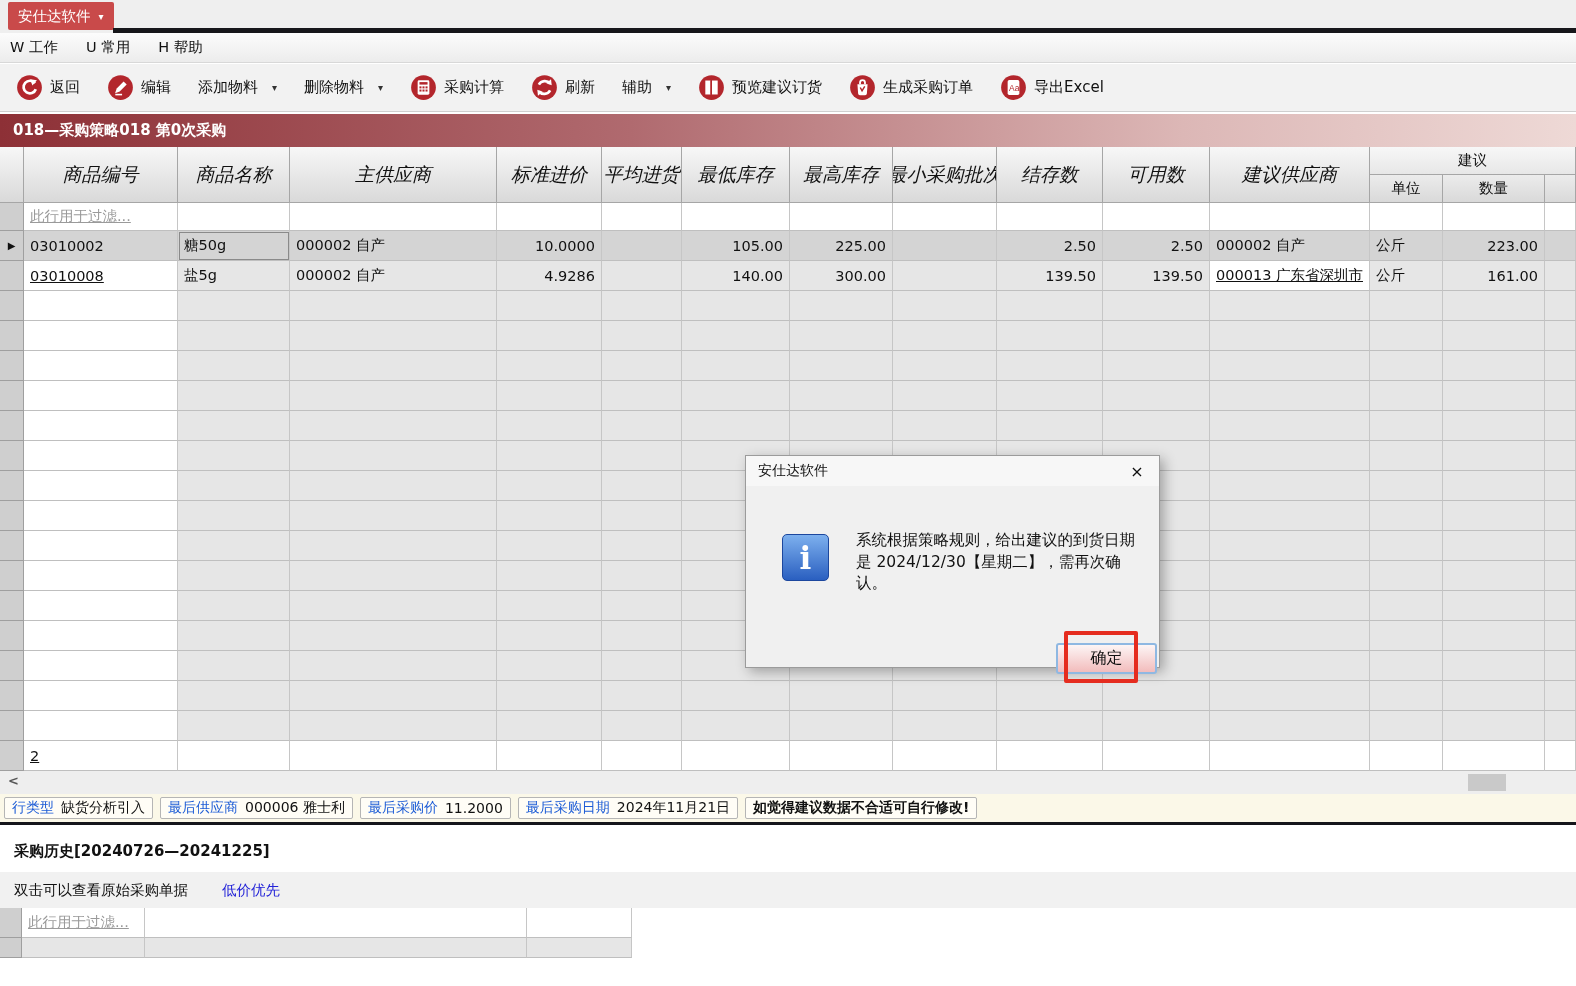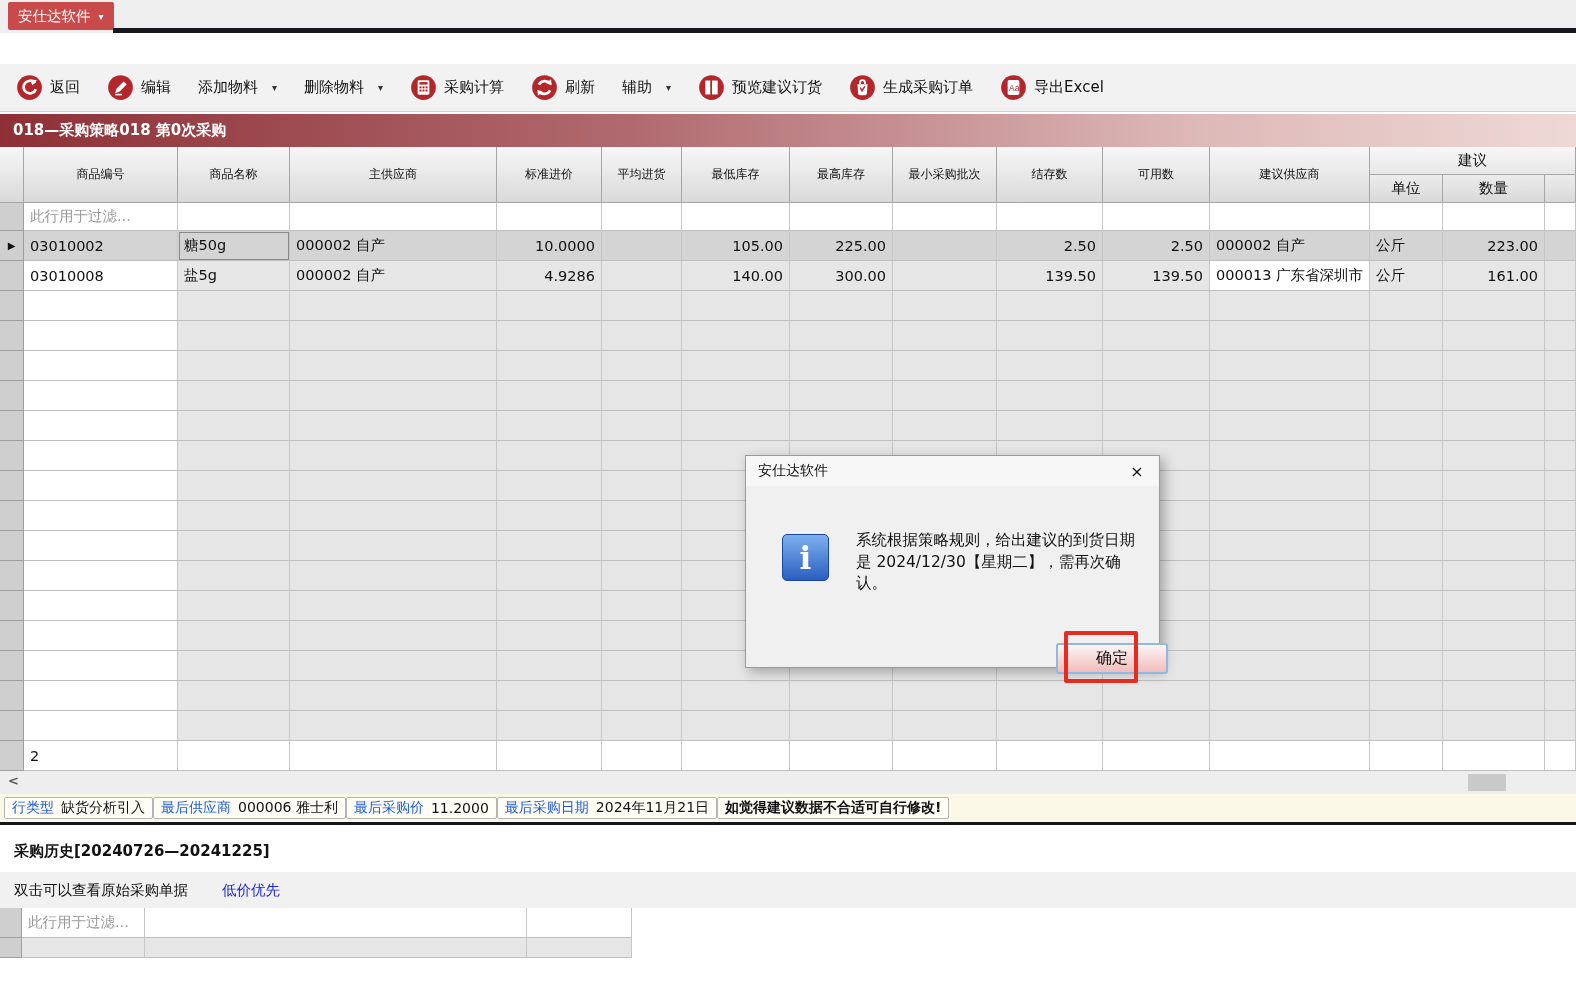--- a/index.html
+++ b/index.html
@@ -34,45 +34,45 @@
   .tb-item svg{display:block;}
   .tb-caret{font-size:10px;color:#333;margin-left:7px;}
   
   .plan-title{position:absolute;left:0;top:114px;width:1576px;height:33px;line-height:33px;
     padding-left:13px;color:#fff;font-weight:bold;font-size:15px;
     background:linear-gradient(90deg,var(--titleL) 0%,#b06a6f 40%,#dcb7b6 75%,var(--titleR) 100%);}
   
   .grid{position:absolute;left:0;top:147px;width:1576px;height:624px;overflow:hidden;background:#e6e6e6;}
   .g-header{display:flex;height:56px;}
   .gh-cell{background:linear-gradient(#f7f7f7,#d9d9d9);border-right:1px solid #a6a6a6;border-bottom:1px solid #a6a6a6;
-    display:flex;align-items:center;justify-content:center;font-size:12px;white-space:nowrap;overflow:hidden;}
+    display:flex;align-items:center;justify-content:center;font-size:19px;white-space:nowrap;overflow:hidden;font-style:italic;}
   .gh-group{display:flex;flex-direction:column;}
   .gh-group-top{height:28px;background:linear-gradient(#f7f7f7,#e7e7e7);border-right:1px solid #a6a6a6;border-bottom:1px solid #a6a6a6;
     display:flex;align-items:center;justify-content:center;font-size:14.5px;}
   .gh-group-bottom{display:flex;height:28px;}
   .gh-sub{background:linear-gradient(#ececec,#d9d9d9);border-right:1px solid #a6a6a6;border-bottom:1px solid #a6a6a6;
     display:flex;align-items:center;justify-content:center;font-size:14.5px;}
   .g-row{display:flex;}
   .g-cell{border-right:1px solid #c6c6c6;border-bottom:1px solid #bfbfbf;padding:0 6px;
     display:flex;align-items:center;font-size:14.5px;white-space:nowrap;overflow:hidden;}
   .g-cell.num{justify-content:flex-end;}
   .g-sel{background:#cfcfcf;border-right:1px solid #9f9f9f;border-bottom:1px solid #9f9f9f;
     display:flex;align-items:center;justify-content:center;font-size:10px;color:#111;}
-  .c-white{background:#fff;}
+  .c-white{background:#fff;text-decoration:underline;}
   .c-gray{background:#e6e6e6;}
   .c-rowsel{background:var(--selRow);}
   .c-focus{outline:1px solid #8a8a8a;outline-offset:-2px;}
   .filter-text{color:#9a9a9a;}
   
   .hscroll{position:absolute;left:0;top:771px;width:1576px;height:23px;background:#eeeeee;}
   .hs-left{position:absolute;left:8px;top:2px;font-size:13px;color:#555;font-weight:bold;}
   .hs-thumb{position:absolute;left:1468px;top:3px;width:38px;height:17px;background:#c9c9c9;}
   
   .statusbar{position:absolute;left:0;top:794px;width:1576px;height:28px;background:#fbf8e8;
-    display:flex;align-items:center;padding-left:4px;}
+    display:flex;align-items:center;gap:7px;padding-left:4px;}
   .chip{border:1px solid #b5b5b5;background:#fffdf6;border-radius:2px;padding:1px 7px;
     display:flex;gap:7px;font-size:14px;white-space:nowrap;align-items:center;}
   .chip-label{color:var(--statusBlue);}
   .chip-strong{font-weight:bold;}
   .divider{position:absolute;left:0;top:822px;width:1576px;height:3px;background:#15151a;}
   
   .history{position:absolute;left:0;top:825px;width:1576px;height:161px;background:#fff;}
   .h-title{position:absolute;left:14px;top:17px;font-weight:bold;font-size:15px;}
   .h-band{position:absolute;left:0;top:47px;width:1576px;height:36px;background:#f1f1f1;
     display:flex;align-items:center;gap:34px;padding-left:14px;font-size:14.5px;}
@@ -83,39 +83,44 @@
     border:1px solid #9b9b9b;box-shadow:4px 4px 12px rgba(0,0,0,.30);z-index:20;}
   .d-title{height:30px;background:#f7f7f7;display:flex;align-items:center;justify-content:space-between;
     padding-left:12px;font-size:14px;}
   .d-close{width:44px;height:30px;display:flex;align-items:center;justify-content:center;font-size:16px;cursor:pointer;}
   .d-body{position:relative;height:182px;}
   .info-icon{position:absolute;left:36px;top:48px;width:47px;height:47px;border-radius:5px;
     background:linear-gradient(#7db0ee,var(--infoBlue));border:1px solid #1c479e;
     color:#fff;display:flex;align-items:center;justify-content:center;
     font-family:"DejaVu Serif","Liberation Serif",serif;font-weight:bold;font-size:31px;}
   .d-msg{position:absolute;left:110px;top:44px;width:284px;font-size:15.5px;line-height:21.5px;color:#111;}
-  .ok-btn{position:absolute;left:310px;top:157px;width:112px;height:31px;border-radius:3px;
+  .ok-btn{position:absolute;left:310px;top:157px;width:101px;height:31px;border-radius:3px;
     border:2px solid #8fb8e2;background:linear-gradient(#fdf5f5,#f2bcbc);
     display:flex;align-items:center;justify-content:center;font-size:16px;cursor:pointer;}
   .red-rect{position:absolute;left:318px;top:145px;width:74px;height:52px;
     border:4px solid var(--hlRed);border-radius:2px;pointer-events:none;}
 </style>
 </head>
 <body>
 
 <div class="screen" style="--accent: #c94a4a; --titleL: #8d3036; --titleR: #eed9d6; --tabActive: #17171b; --tabGreen: #dcead9; --tabBlue: #cfe3f5; --statusBlue: #1d5cd6; --linkBlue: #2323d8; --hlRed: #e52c1f; --infoBlue: #2a5fc0; --selRow: #d4d4d4;">
 
   <div class="tabbar">
     <div class="brand-btn">
       <span>安仕达软件</span>
       <span class="caret">▾</span>
     </div>
     <div class="tab-underline"></div>
   </div>
 
+  <div class="menubar">
+    <span class="menu-item">W 工作</span>
+    <span class="menu-item">U 常用</span>
+    <span class="menu-item">H 帮助</span>
+  </div>
 
   <div class="toolbar">
     <div class="tb-item">
       <span>
           <svg width="27" height="27" viewBox="0 0 24 24">
             <circle cx="12" cy="12" r="11" fill="#b3262c"></circle>
             <path d="M16.8 8.2 A5.6 5.6 0 1 0 17.6 13.5" stroke="#fff" stroke-width="2.4" fill="none"></path>
             <polygon points="12.6,4.6 18.6,5.6 14.6,10.2" fill="#fff"></polygon>
           </svg>
         </span>

